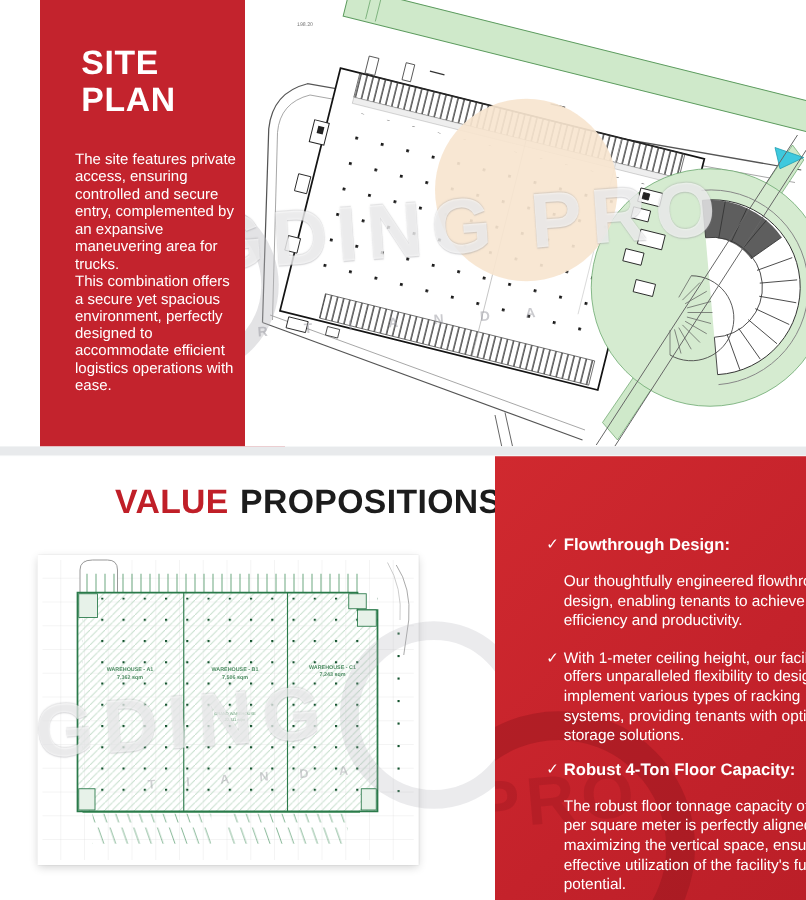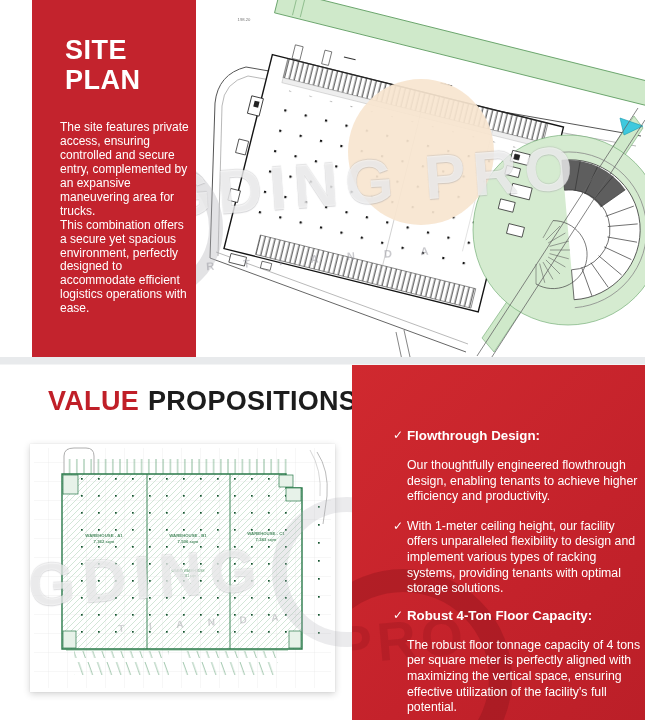--- a/index.html
+++ b/index.html
@@ -14,21 +14,21 @@
   .siteplan-canvas{position:absolute;left:196px;top:0;width:449px;height:357px;overflow:hidden;background:#fff;}
   .wm-top-main{position:absolute;left:-34px;top:146px;font-size:62px;font-weight:800;letter-spacing:7px;
         color:rgba(255,255,255,.66);transform:rotate(-4deg);white-space:nowrap;
         text-shadow:0 1px 1px rgba(150,150,155,.38),0 -1px 1px rgba(150,150,155,.28);pointer-events:none;}
   .wm-top-sub{position:absolute;left:10px;top:252px;font-size:11px;font-weight:600;letter-spacing:13px;
         color:rgba(150,150,158,.5);transform:rotate(-4deg);white-space:nowrap;pointer-events:none;}
   
   .divider{width:645px;height:7px;background:#e8eaec;border-bottom:1px solid #f3f4f5;}
   
   .bottom-section{position:relative;width:645px;height:356px;display:flex;}
-  .value-area{position:relative;width:352px;height:356px;background:#fff;overflow:hidden;}
+  .value-area{position:relative;width:352px;height:356px;background:#fff;overflow:hidden;padding-left:44px;}
   .value-area h2{margin:21px 0 0 48px;font-size:27px;font-weight:bold;color:#1c1c1c;letter-spacing:.3px;}
   .value-area h2 .accent{color:#c01f28;margin-right:9px;}
   .plan-card{position:absolute;left:30px;top:79px;width:305px;height:248px;background:#fff;
              box-shadow:0 2px 7px rgba(0,0,0,.18),0 0 1px rgba(0,0,0,.12);}
   .wm-bottom-main{position:absolute;left:28px;top:178px;font-size:60px;font-weight:800;letter-spacing:8px;
         color:rgba(255,255,255,.6);transform:rotate(-4deg);
         text-shadow:0 1px 1px rgba(140,140,145,.30),0 -1px 1px rgba(140,140,145,.22);pointer-events:none;}
   .wm-bottom-sub{position:absolute;left:118px;top:252px;font-size:10px;font-weight:600;letter-spacing:11px;
         color:rgba(145,145,152,.42);transform:rotate(-4deg);pointer-events:none;}
   .wm-ring-gray{position:absolute;left:272px;top:132px;width:120px;height:120px;border-radius:50%;

